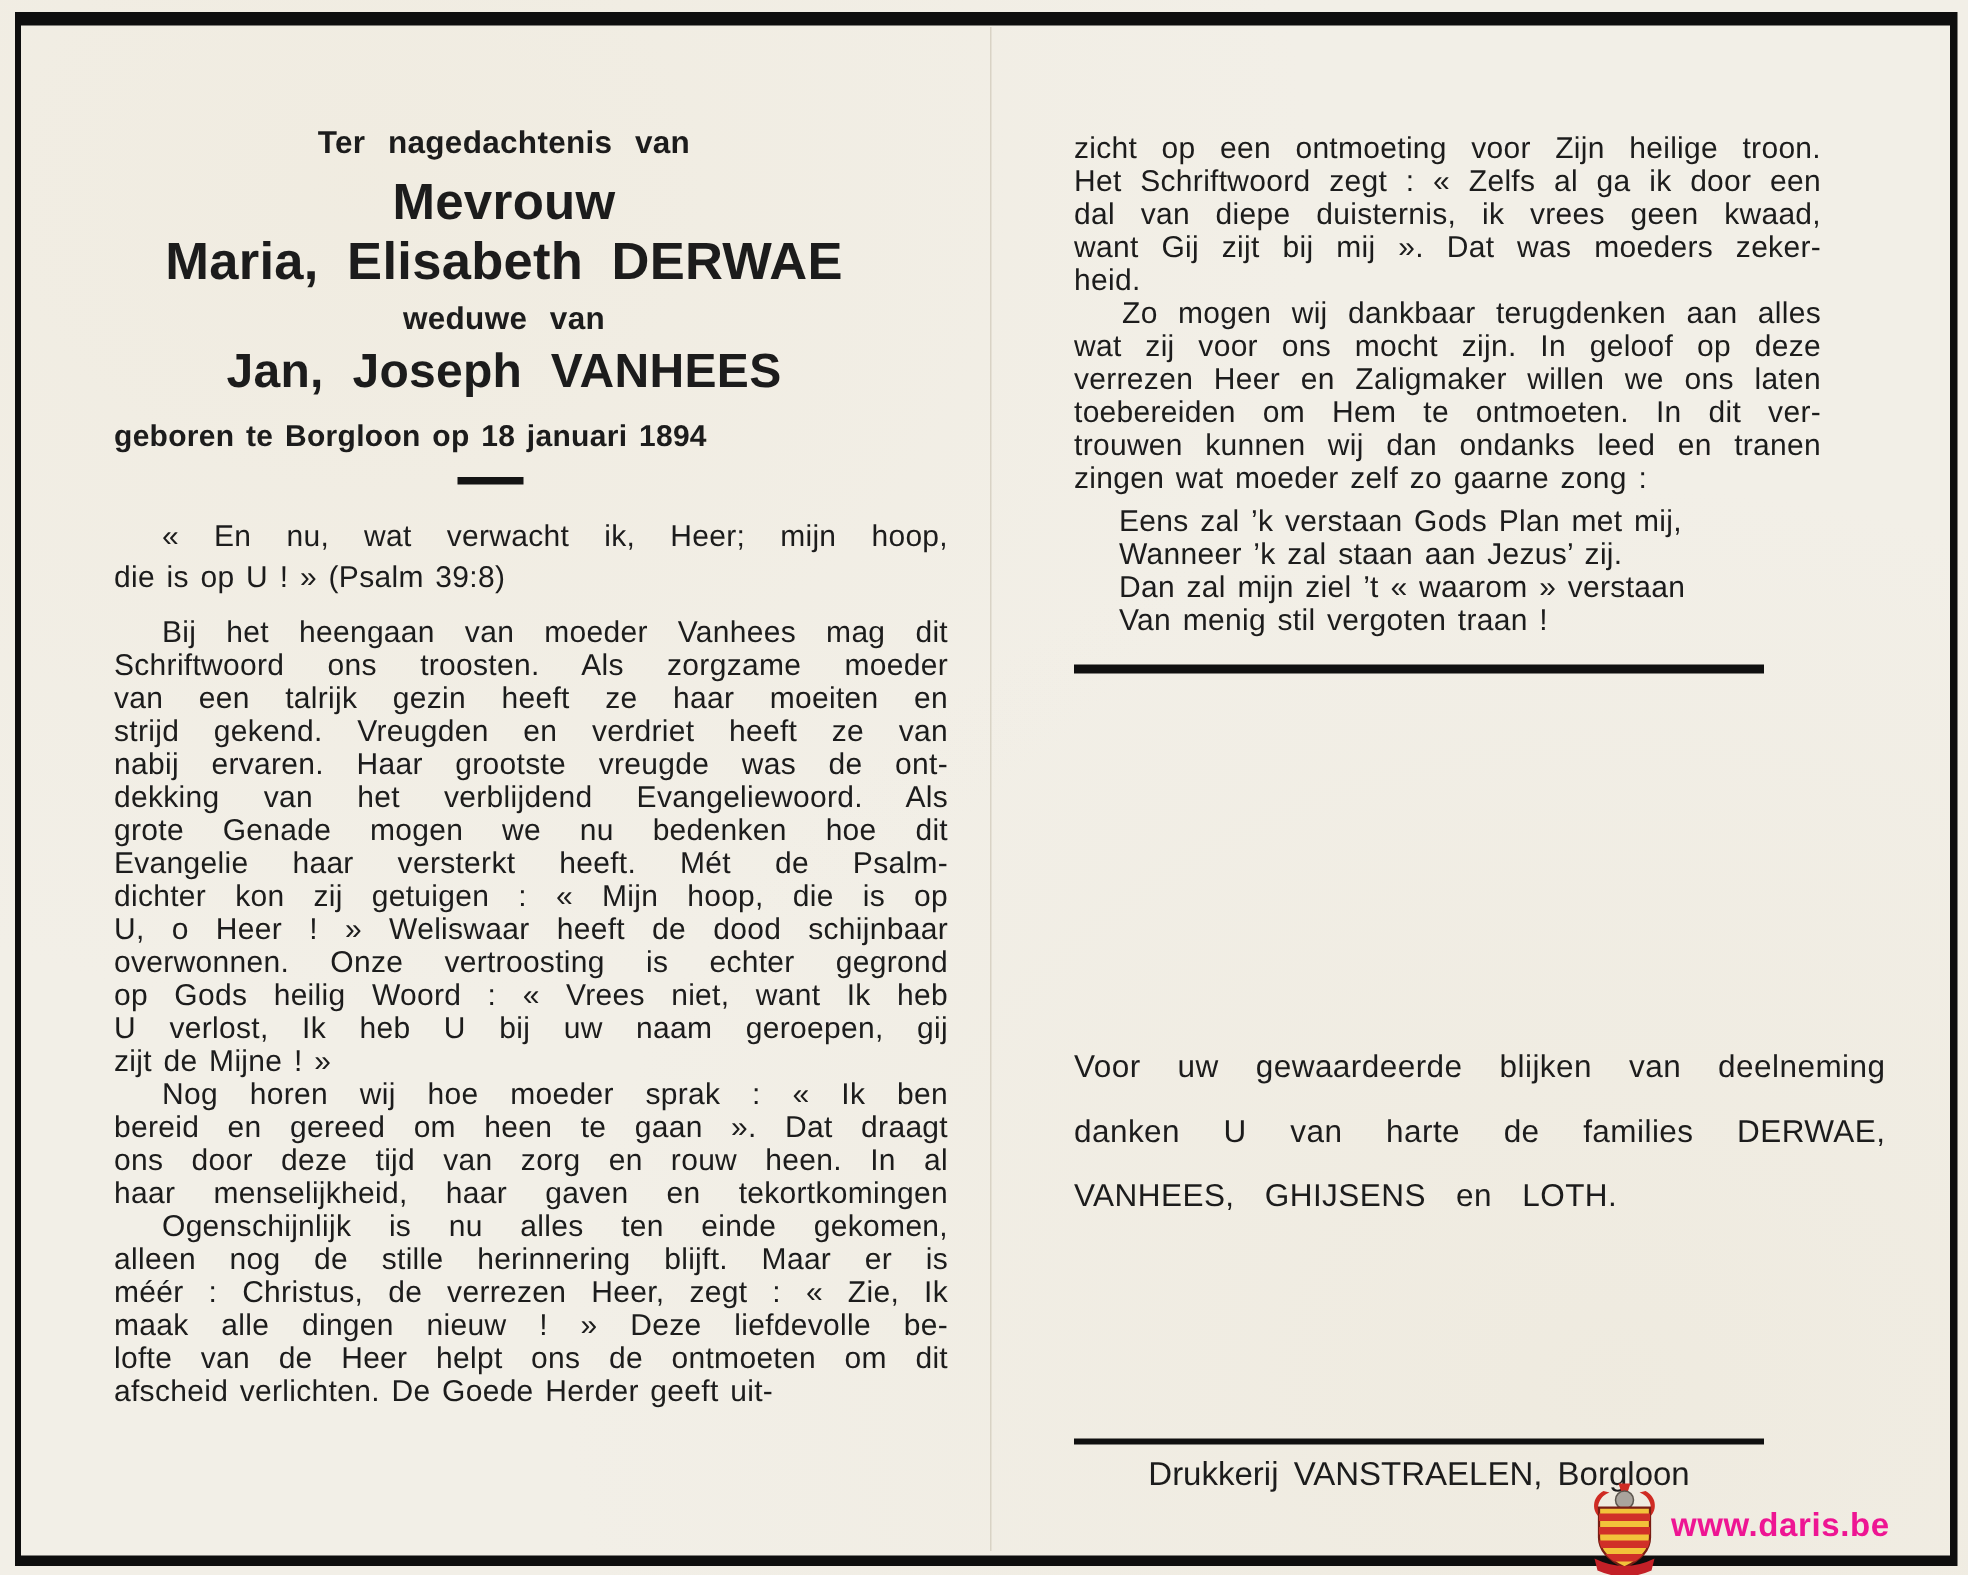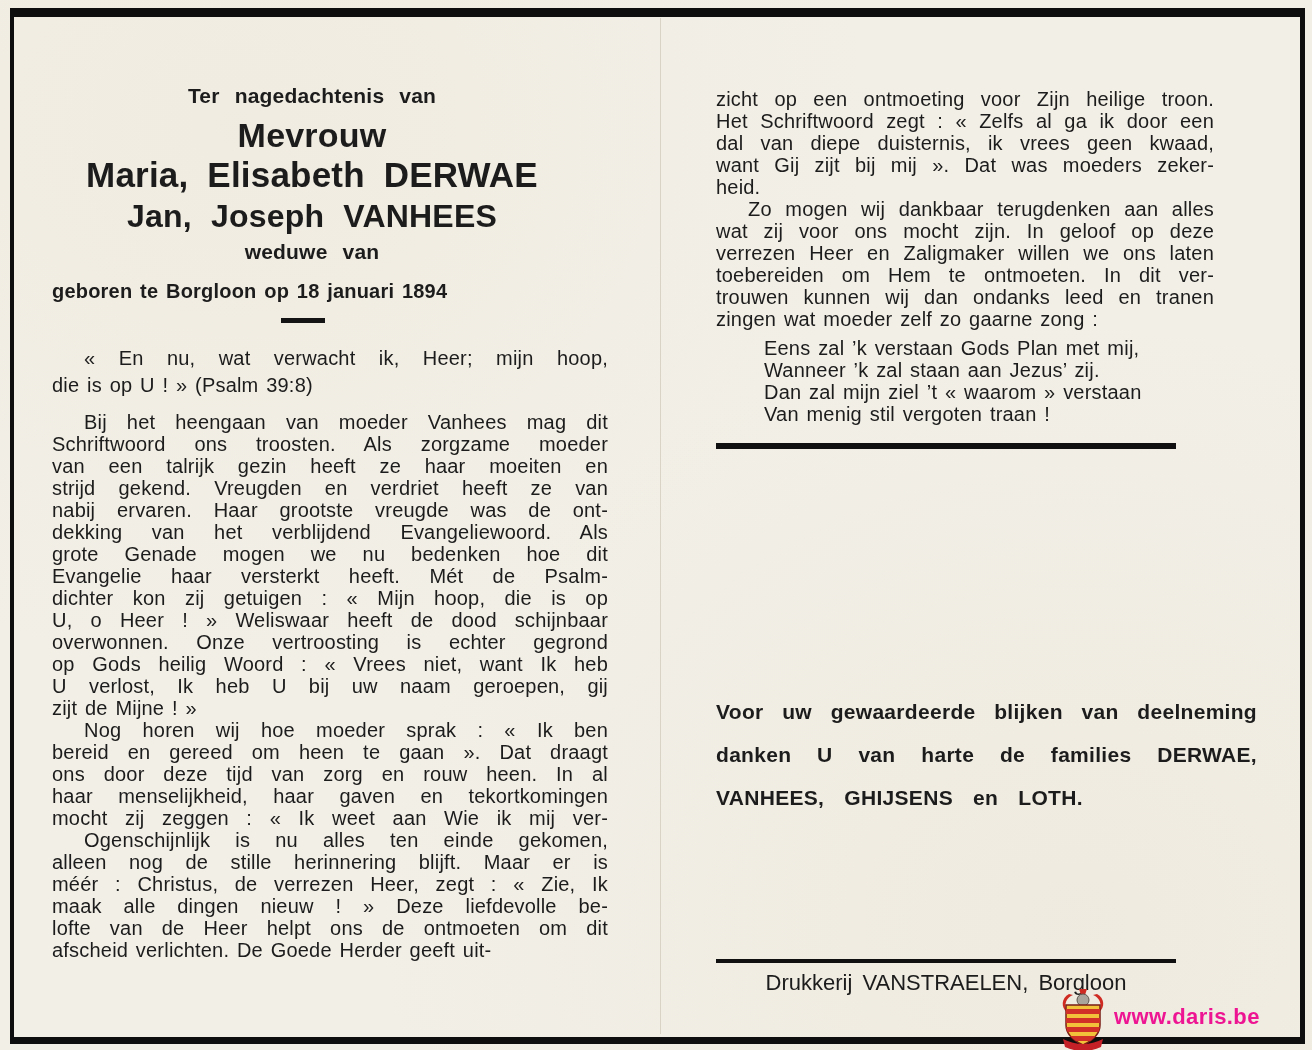--- a/index.html
+++ b/index.html
@@ -17,21 +17,21 @@
     position:absolute;left:10px;top:8px;right:7px;bottom:6px;
     border-style:solid;border-color:#0e0e0e;
     border-width:9px 5px 7px 4px;
     pointer-events:none;z-index:2;
   }
   .fold{
     position:absolute;left:660px;top:18px;width:1px;height:1016px;
     background:rgba(196,190,172,.55);z-index:1;
   }
   .page{position:absolute;top:84px;z-index:1;}
-  .left-page{left:52px;width:556px;}
+  .left-page{left:76px;width:556px;}
   .right-page{left:716px;width:541px;}
 
   
   .hdr{font-weight:bold;text-align:center;padding-right:36px;letter-spacing:.2px;}
   .hdr-sm{font-size:21px;line-height:24px;word-spacing:9px;}
   .honorific{font-size:34px;line-height:36px;margin-top:9px;word-spacing:10px;}
   .deceased{font-size:35px;line-height:38px;margin-top:3px;word-spacing:9px;}
   .widow{margin-top:7px;}
   .spouse{font-size:32px;line-height:34px;margin-top:5px;word-spacing:10px;}
 
@@ -44,26 +44,26 @@
   .para{font-size:20px;line-height:22px;letter-spacing:.2px;}
   .tline{text-align:justify;text-align-last:justify;word-spacing:2px;}
   .tline.last{text-align-last:left;}
   .noj .tline{text-align:left;text-align-last:left;}
   .indent .tline:first-child{text-indent:32px;}
 
   .quote{margin-top:22px;font-size:20px;line-height:27px;}
   .body-start{margin-top:12px;}
 
   .right-body{width:498px;padding-top:4px;}
-  .poem{margin-top:7px;margin-left:48px;width:440px;word-spacing:7px;}
+  .poem{margin-top:7px;margin-left:30px;width:440px;word-spacing:7px;}
 
   .rule{width:460px;height:6px;background:#101010;margin-top:18px;}
   .rule-thin{height:4px;margin-top:150px;}
 
-  .thanks{margin-top:252px;font-weight:bold;font-size:21px;line-height:22px;letter-spacing:.3px;}
+  .thanks{margin-top:252px;font-weight:normal;font-size:21px;line-height:22px;letter-spacing:.3px;}
   .thanks .tline{word-spacing:6px;margin-bottom:21px;}
   .thanks .tline.last{word-spacing:14px;margin-bottom:0;}
 
   .printer{margin-top:7px;width:460px;text-align:center;font-size:22px;line-height:26px;word-spacing:4px;}
 
   
   .watermark{position:absolute;left:1056px;top:988px;z-index:3;display:flex;align-items:flex-start;}
   .coa{display:block;}
   .daris-url{
     display:block;margin-left:4px;margin-top:16px;
@@ -75,22 +75,22 @@
 <body>
 
 <div class="scan">
 
   <div class="fold"></div>
 
   <div class="page left-page">
     <div class="hdr hdr-sm">Ter nagedachtenis van</div>
     <div class="hdr honorific">Mevrouw</div>
     <div class="hdr deceased">Maria, Elisabeth DERWAE</div>
+    <div class="hdr hdr-sm widow">weduwe van</div>
     <div class="hdr spouse">Jan, Joseph VANHEES</div>
-    <div class="hdr hdr-sm widow">weduwe van</div>
 
     <div class="born-died para noj">
         <div class="tline">geboren te Borgloon op 18 januari 1894</div>
       </div>
 
     <div class="dash"></div>
 
     <div class="para quote indent">
         <div class="tline">« En nu, wat verwacht ik, Heer; mijn hoop,</div>
         <div class="tline last">die is op U ! » (Psalm 39:8)</div>
@@ -110,21 +110,20 @@
         <div class="tline">overwonnen. Onze vertroosting is echter gegrond</div>
         <div class="tline">op Gods heilig Woord : « Vrees niet, want Ik heb</div>
         <div class="tline">U verlost, Ik heb U bij uw naam geroepen, gij</div>
         <div class="tline last">zijt de Mijne ! »</div>
       </div>
     <div class="para indent">
         <div class="tline">Nog horen wij hoe moeder sprak : « Ik ben</div>
         <div class="tline">bereid en gereed om heen te gaan ». Dat draagt</div>
         <div class="tline">ons door deze tijd van zorg en rouw heen. In al</div>
         <div class="tline">haar menselijkheid, haar gaven en tekortkomingen</div>
-        <div class="tline">mocht zij zeggen : « Ik weet aan Wie ik mij ver-</div>
       </div>
     <div class="para indent">
         <div class="tline">Ogenschijnlijk is nu alles ten einde gekomen,</div>
         <div class="tline">alleen nog de stille herinnering blijft. Maar er is</div>
         <div class="tline">méér : Christus, de verrezen Heer, zegt : « Zie, Ik</div>
         <div class="tline">maak alle dingen nieuw ! » Deze liefdevolle be-</div>
         <div class="tline">lofte van de Heer helpt ons de ontmoeten om dit</div>
         <div class="tline last">afscheid verlichten. De Goede Herder geeft uit-</div>
       </div>
   </div>

